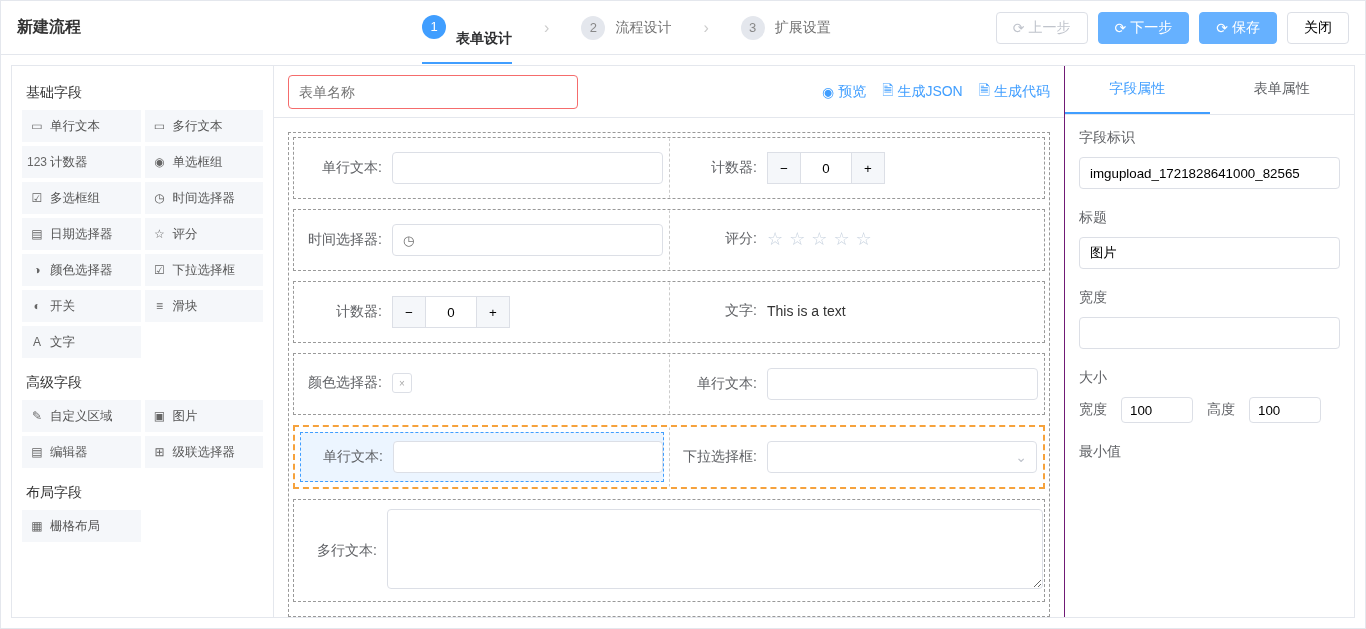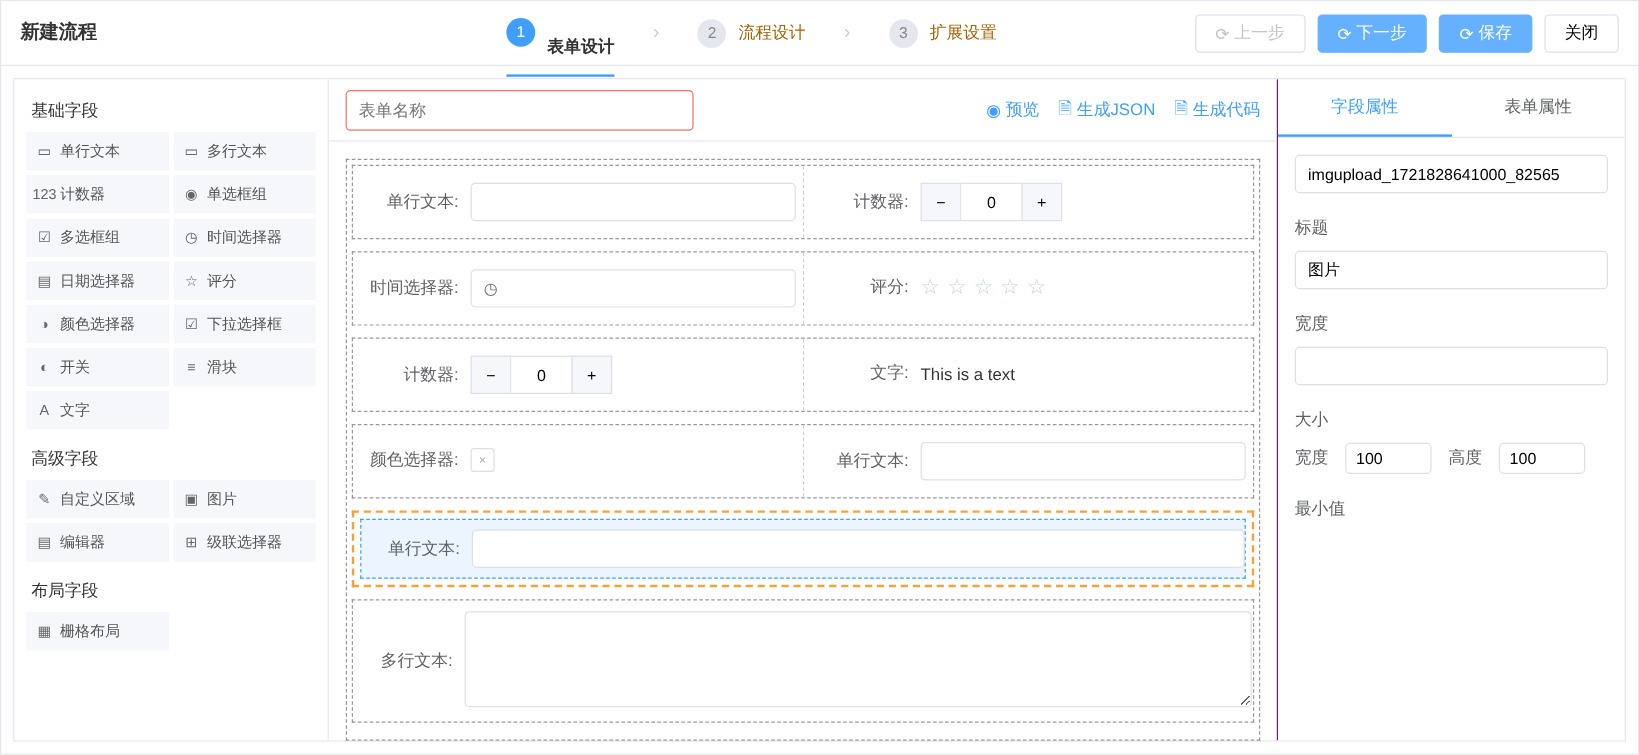--- a/index.html
+++ b/index.html
@@ -6,21 +6,21 @@
 body { font-family: -apple-system, BlinkMacSystemFont, "Segoe UI", sans-serif; font-size: 14px; color: #333; background: #fff; }
 .container { width: 1366px; height: 629px; display: flex; flex-direction: column; border: 1px solid #e4e7ed; }
 
 
 .header { height: 54px; display: flex; align-items: center; border-bottom: 1px solid #e4e7ed; padding: 0 16px; }
 .header-title { font-size: 16px; font-weight: 600; width: 240px; }
 .steps { flex: 1; display: flex; justify-content: center; align-items: center; gap: 32px; }
 .step { display: flex; align-items: center; gap: 10px; }
 .step-num { width: 24px; height: 24px; border-radius: 50%; display: flex; align-items: center; justify-content: center; font-size: 13px; background: #e4e7ed; color: #888; }
 .step-num.active { background: #409eff; color: #fff; }
-.step-label { color: #a16207; }
+.step-label { color: #737373; }
 .step-label.active { color: #303133; font-weight: 600; margin-top: 24px; }
 .step-sep { color: #ccc; font-size: 16px; }
 .step-underline { border-bottom: 2px solid #409eff; padding-bottom: 14px; margin-bottom: -14px; }
 .header-actions { display: flex; gap: 10px; }
 .btn { height: 32px; padding: 0 16px; border: 1px solid #dcdfe6; border-radius: 4px; background: #fff; cursor: pointer; font-size: 14px; display: flex; align-items: center; gap: 4px; }
 .btn-primary { background: #66b1ff; color: #fff; border-color: #66b1ff; }
 .btn-disabled { color: #c0c4cc; cursor: not-allowed; }
 
 
 .body { flex: 1; display: flex; overflow: hidden; margin: 10px; border: 1px solid #e4e7ed; }
@@ -286,38 +286,50 @@
                 </div>
               </div>
             </div>
             <div class="grid-row selected">
               <div class="grid-cell">
                 <div class="form-row selected">
                   <div class="form-label">单行文本:</div>
                   <div class="form-control"><input class="input" style=""></div>
                 </div>
               </div>
+              <div class="grid-cell">
+                <div class="form-row">
+                  <div class="form-label">下拉选择框:</div>
+                  <div class="form-control">
+                    <div class="select-wrap">
+                      <input class="input" style="">
+                      <span class="select-caret">⌄</span>
+                    </div>
+                  </div>
+                </div>
+              </div>
             </div>
             <div class="standalone-row">
               <div class="form-row">
                 <div class="form-label">多行文本:</div>
                 <div class="form-control"><textarea class="textarea" style=""></textarea></div>
               </div>
             </div>
           </div>
       </div>
     </div>
 
     <div class="right">
       <div class="tabs">
         <div class="tab active">字段属性</div>
         <div class="tab">表单属性</div>
       </div>
       <div class="props">
         <div class="prop-group">
+          <div class="prop-label">字段标识</div>
           <input class="input" value="imgupload_1721828641000_82565" style="">
         </div>
         <div class="prop-group">
           <div class="prop-label">标题</div>
           <input class="input" value="图片" style="">
         </div>
         <div class="prop-group">
           <div class="prop-label">宽度</div>
           <input class="input" value="" style="">
         </div>

